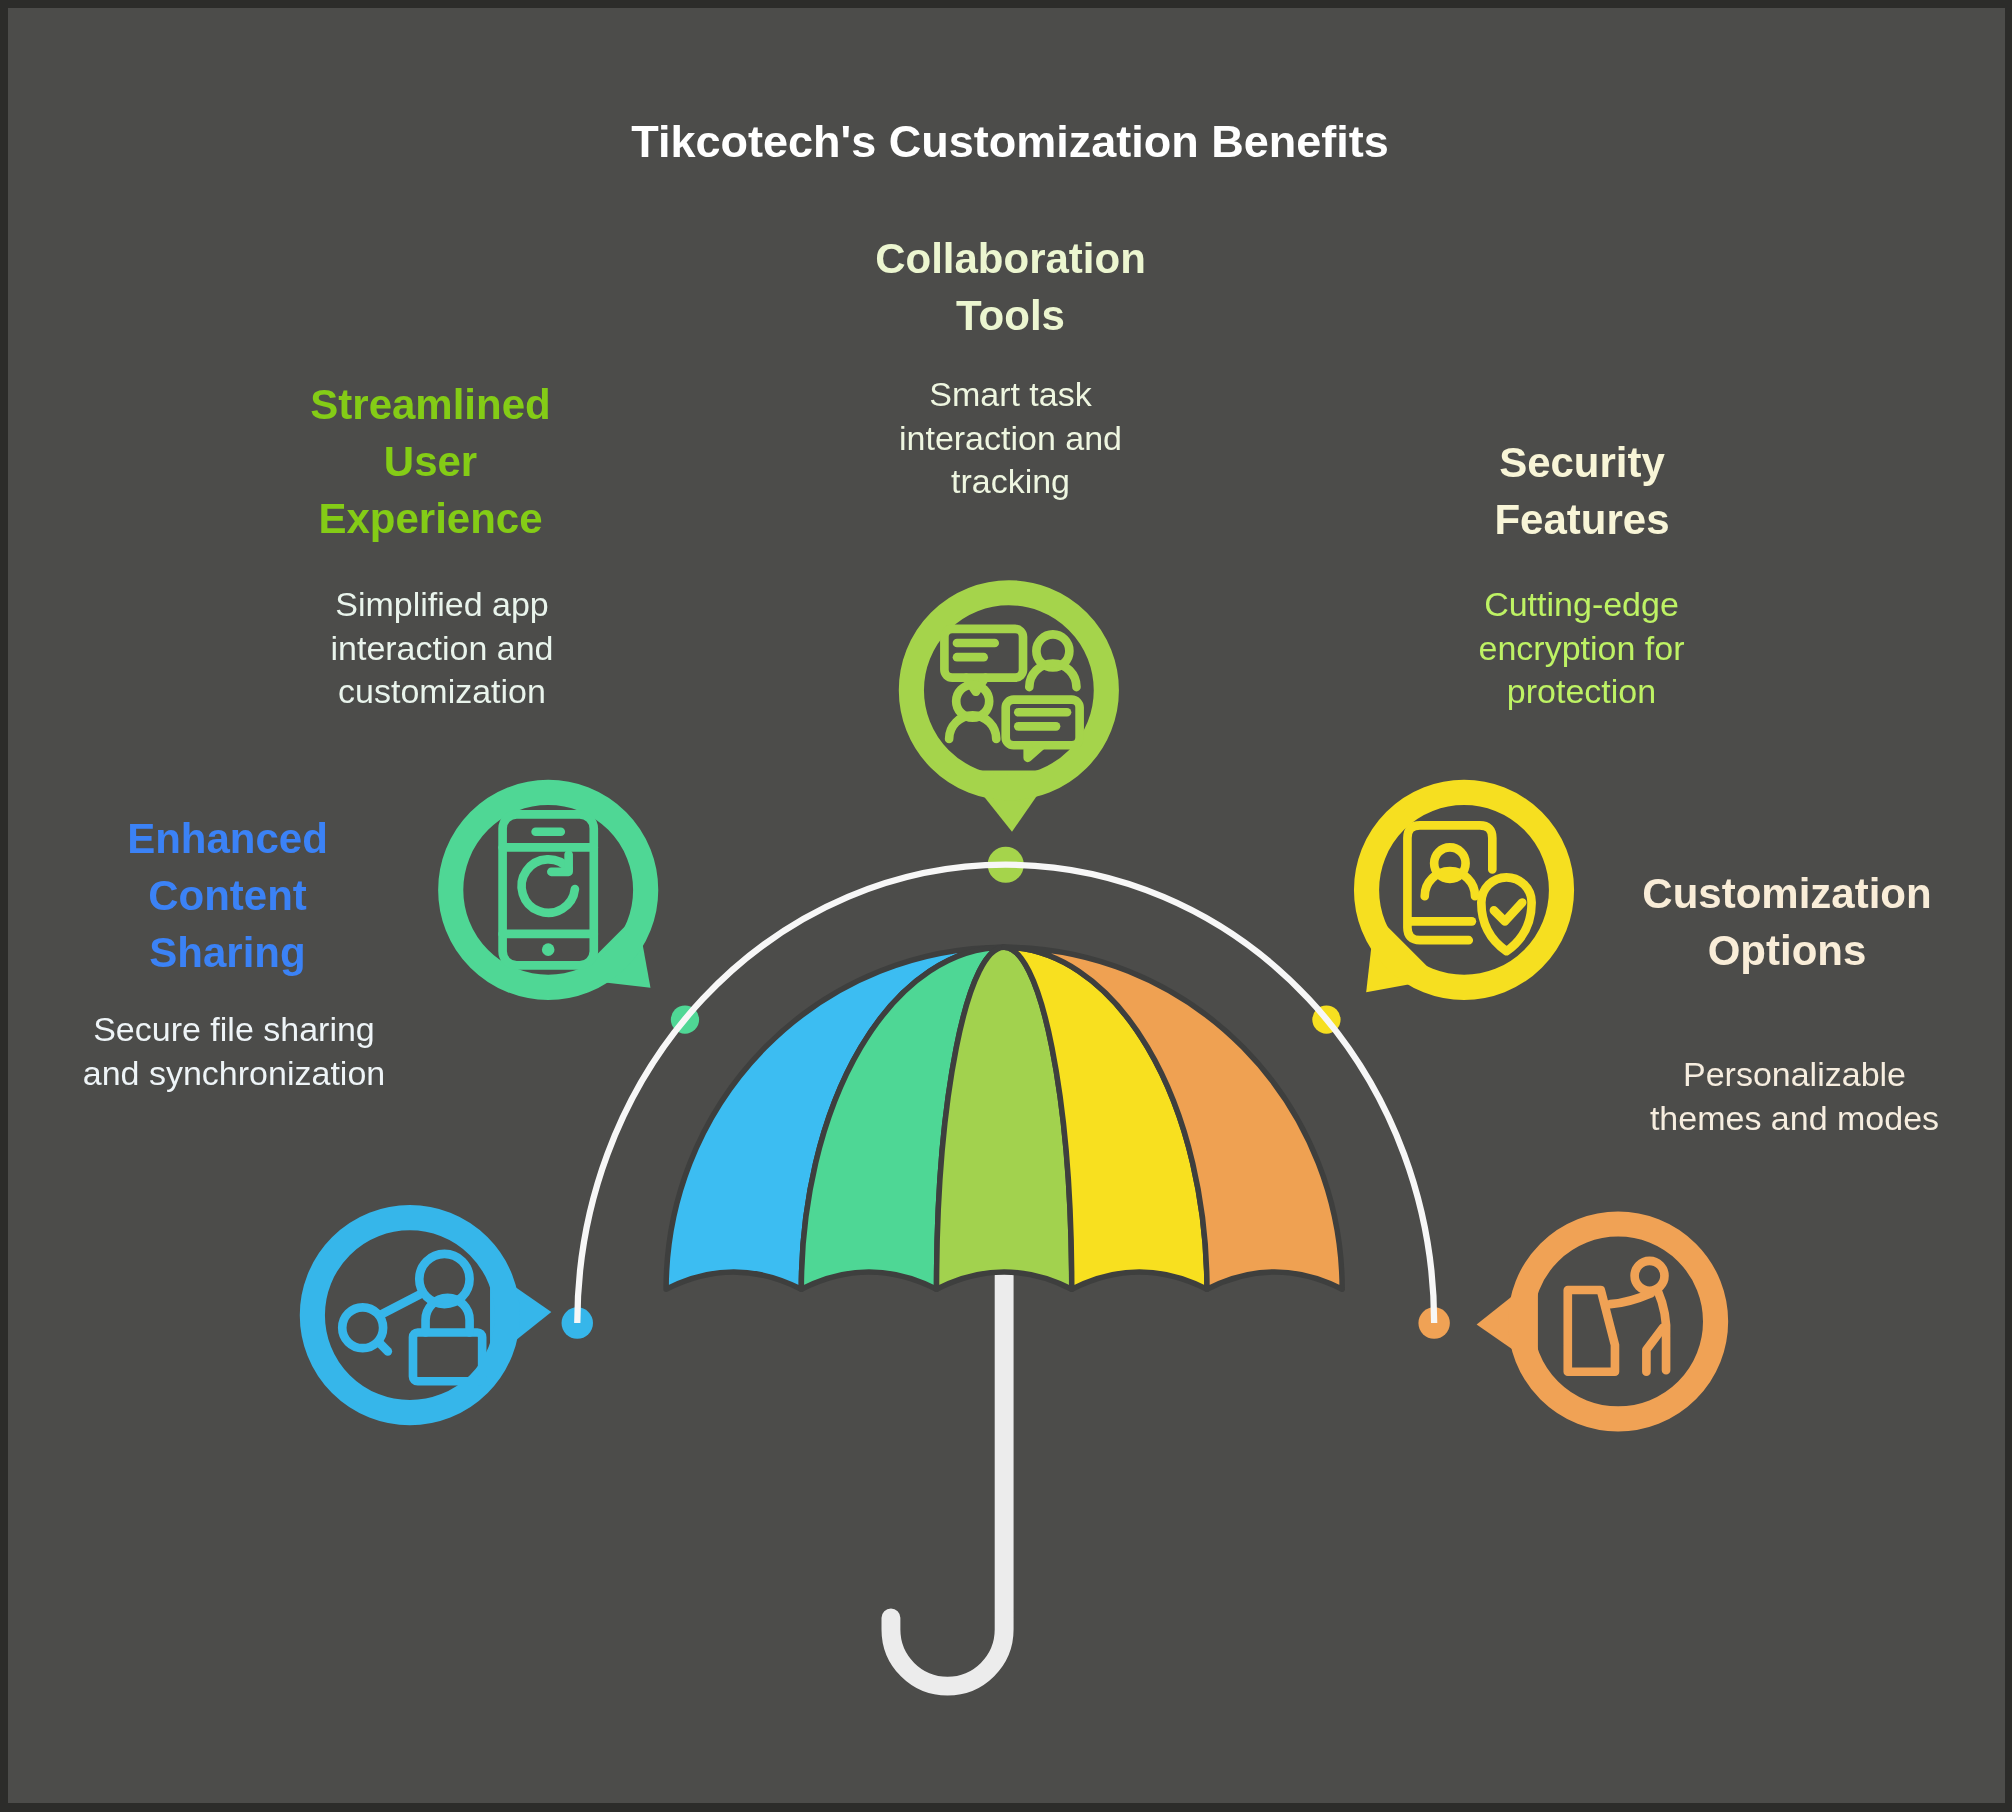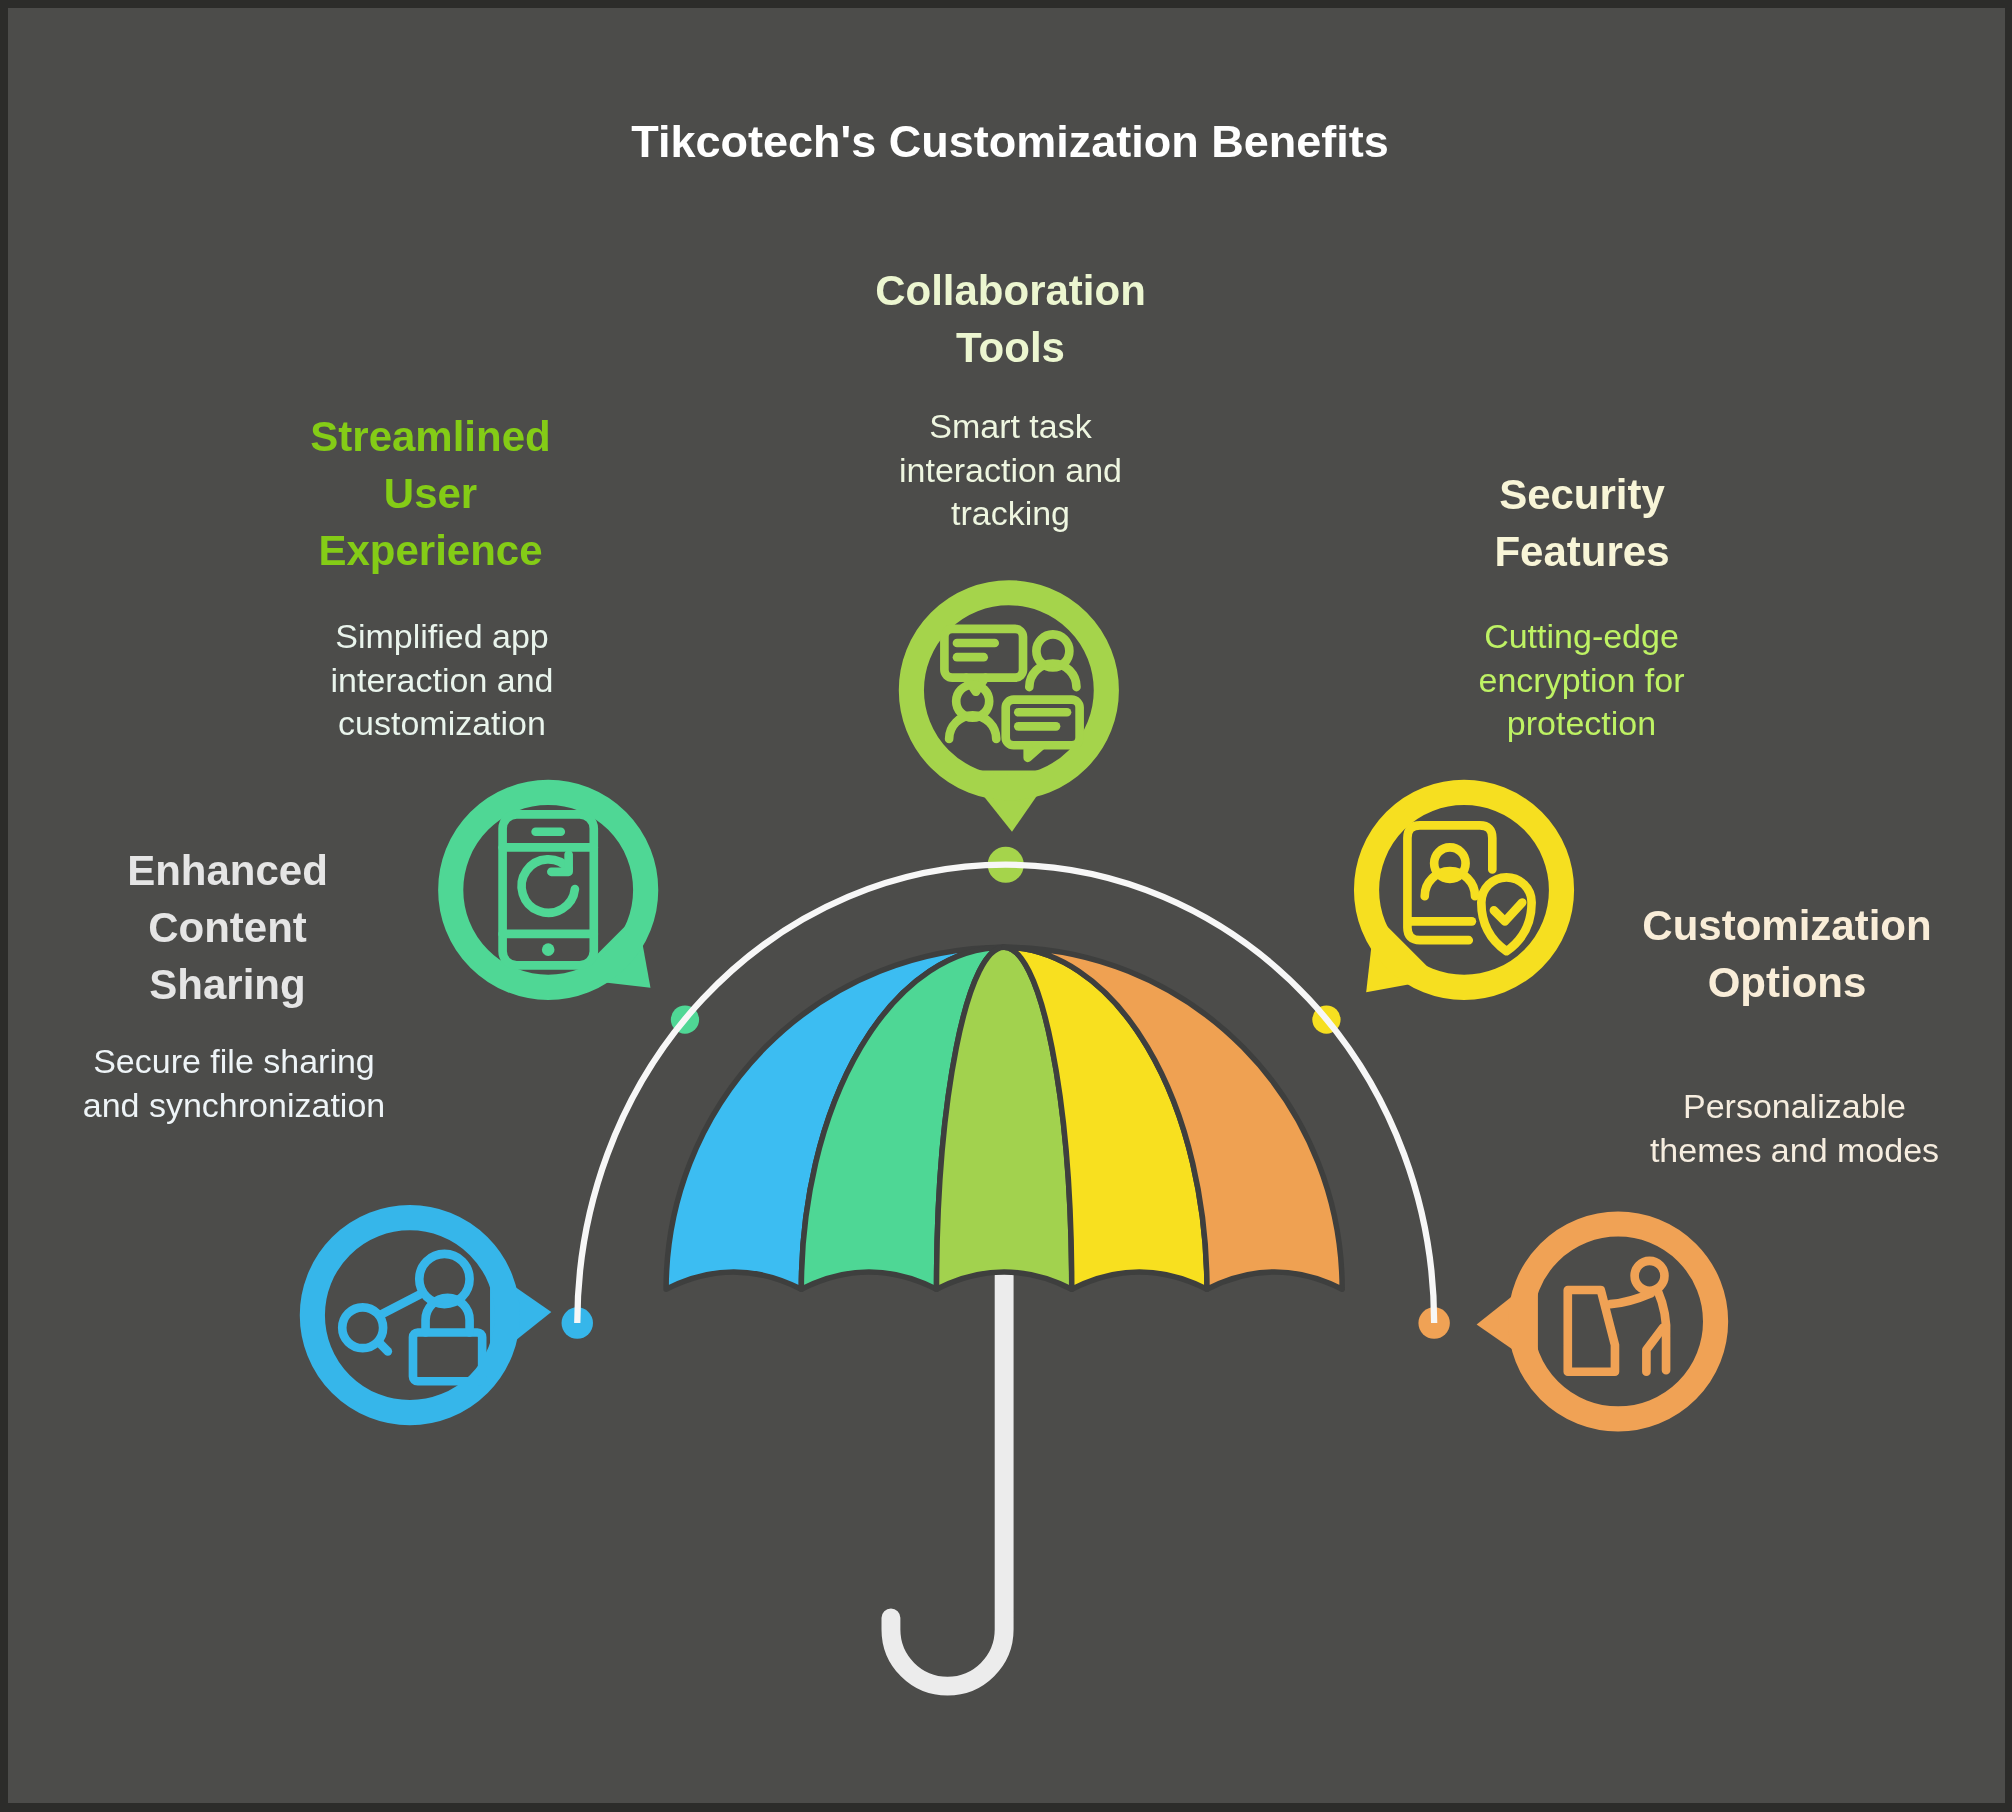--- a/index.html
+++ b/index.html
@@ -7,21 +7,21 @@
     width:2013px;height:1812px;position:relative;
     background:#2c2c2a;
     font-family:"Liberation Sans", sans-serif;
     overflow:hidden;
   }
   .stage{
     position:absolute;left:7.9px;top:7.9px;right:7.9px;bottom:9.4px;
     background:#4c4c4a;
   }
   svg.layer{position:absolute;left:0;top:0;}
-  .txt{position:absolute;text-align:center;margin-top:32px;}
+  .txt{position:absolute;text-align:center;}
   .txt h2{margin:0;font-weight:700;font-size:42px;line-height:1.36;}
   .txt p{margin:0;font-weight:400;font-size:34px;line-height:1.28;}
   .page-title{
     position:absolute;left:503px;top:116px;width:1014px;
     text-align:center;font-weight:700;font-size:45px;color:#ffffff;
   }
   .b-collab-h{left:818px;top:230px;width:385px;}
   .b-collab-s{left:877px;top:373px;width:267px;}
   .b-stream-h{left:275px;top:376px;width:311px;}
   .b-stream-s{left:318px;top:583px;width:248px;}
@@ -54,21 +54,21 @@
 </div>
 
 <div class="txt b-sec-h">
   <h2 style="color: rgb(248, 245, 215);">Security Features</h2>
 </div>
 <div class="txt b-sec-s">
   <p style="color: #bef264; text-align: center;">Cutting-edge encryption for protection</p>
 </div>
 
 <div class="txt b-enh-h">
-  <h2 style="color: #e5e5e5;">Enhanced Content Sharing</h2>
+  <h2 style="color: #3b82f6;">Enhanced Content Sharing</h2>
 </div>
 <div class="txt b-enh-s">
   <p style="color: rgb(238, 244, 247);">Secure file sharing and synchronization</p>
 </div>
 
 <div class="txt b-cust-h">
   <h2 style="color: rgb(249, 237, 216);">Customization Options</h2>
 </div>
 <div class="txt b-cust-s">
   <p style="color: rgb(246, 237, 223);">Personalizable themes and modes</p>

